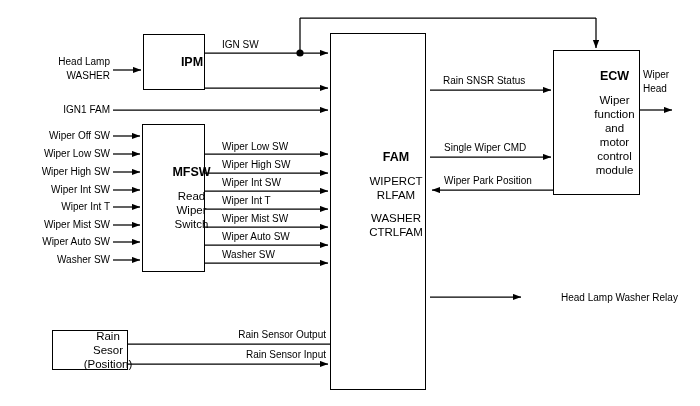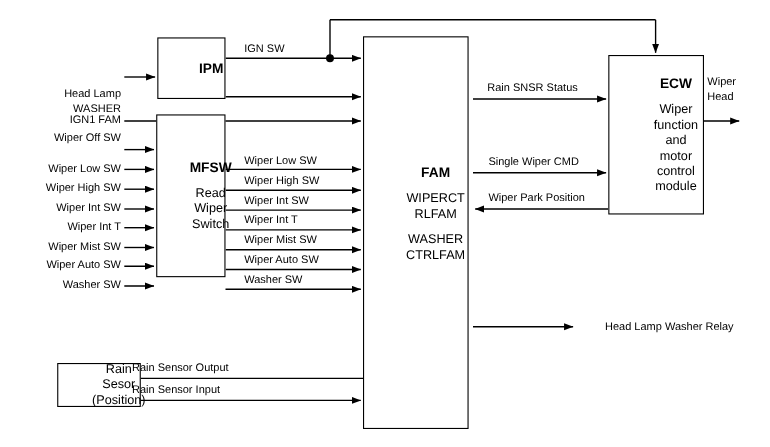--- a/index.html
+++ b/index.html
@@ -51,21 +51,21 @@
     position: absolute;
     font-size: 10px;
     line-height: 13.5px;
     color: #000000;
     white-space: nowrap;
   }
   .lbl.r {
     text-align: right;
   }
   .lbl.c {
-    text-align: left;
+    text-align: right;
   }
   .spacer {
     height: 9px;
   }
 </style>
 </head>
 <body>
 
 <div id="diagram">
 
@@ -123,21 +123,21 @@
 
       <line x1="112" y1="364" x2="328" y2="364" marker-end="url(#ah)"></line>
 
     </g>
   </svg>
 
   <div class="box" style="left:143px; top:34px; width:62px; height:56px;">
     <div class="box-title">IPM</div>
   </div>
 
-  <div class="box" style="left:142px; top:104px; width:63px; height:148px;">
+  <div class="box" style="left:142px; top:124px; width:63px; height:148px;">
     <div class="box-title">MFSW</div>
     <div class="spacer"></div>
     <div class="box-sub">Read</div>
     <div class="box-sub">Wiper</div>
     <div class="box-sub">Switch</div>
   </div>
 
   <div class="box" style="left:330px; top:33px; width:96px; height:357px; justify-content:flex-start; padding-top:116px;">
     <div class="box-title">FAM</div>
     <div class="spacer"></div>
@@ -155,28 +155,28 @@
     <div class="box-sub">function and</div>
     <div class="box-sub">motor control</div>
     <div class="box-sub">module</div>
   </div>
 
   <div class="box" style="left:36px; top:330px; width:76px; height:40px;margin-left:16px;">
     <div class="box-sub">Rain Sesor</div>
     <div class="box-sub">(Position)</div>
   </div>
 
-  <div class="lbl r" style="left:0px; top:55px; width:110px;margin-top:24px;">
+  <div class="lbl r" style="left:0px; top:55px; width:110px;">
     <div>Head Lamp</div>
     <div>WASHER</div>
   </div>
 
   <div class="lbl r" style="left:0px; top:103px; width:110px;">IGN1 FAM</div>
 
-  <div class="lbl r" style="left:0px; top:119px; width:110px;">Wiper Off SW</div>
+  <div class="lbl r" style="left:0px; top:129px; width:110px;">Wiper Off SW</div>
   <div class="lbl r" style="left:0px; top:147px; width:110px;">Wiper Low SW</div>
   <div class="lbl r" style="left:0px; top:165px; width:110px;">Wiper High SW</div>
   <div class="lbl r" style="left:0px; top:183px; width:110px;">Wiper Int SW</div>
   <div class="lbl r" style="left:0px; top:200px; width:110px;">Wiper Int T</div>
   <div class="lbl r" style="left:0px; top:218px; width:110px;">Wiper Mist SW</div>
   <div class="lbl r" style="left:0px; top:235px; width:110px;">Wiper Auto SW</div>
   <div class="lbl r" style="left:0px; top:253px; width:110px;">Washer SW</div>
 
   <div class="lbl" style="left:222px; top:38px;">IGN SW</div>
 
@@ -190,18 +190,18 @@
 
   <div class="lbl" style="left:443px; top:74px;">Rain SNSR Status</div>
   <div class="lbl" style="left:444px; top:141px;">Single Wiper CMD</div>
   <div class="lbl" style="left:444px; top:174px;">Wiper Park Position</div>
 
   <div class="lbl c" style="left:643px; top:68px; width:52px; text-align:left;">
     <div>Wiper</div>
     <div>Head</div>
   </div>
 
-  <div class="lbl" style="left:514px; top:291px;padding-left:36px;">Head Lamp Washer Relay</div>
+  <div class="lbl" style="left:525px; top:291px;padding-left:36px;">Head Lamp Washer Relay</div>
 
   <div class="lbl c" style="left:120px; top:328px; width:206px;">Rain Sensor Output</div>
   <div class="lbl c" style="left:120px; top:348px; width:206px;">Rain Sensor Input</div>
 
 </div>
 
 </body></html>

